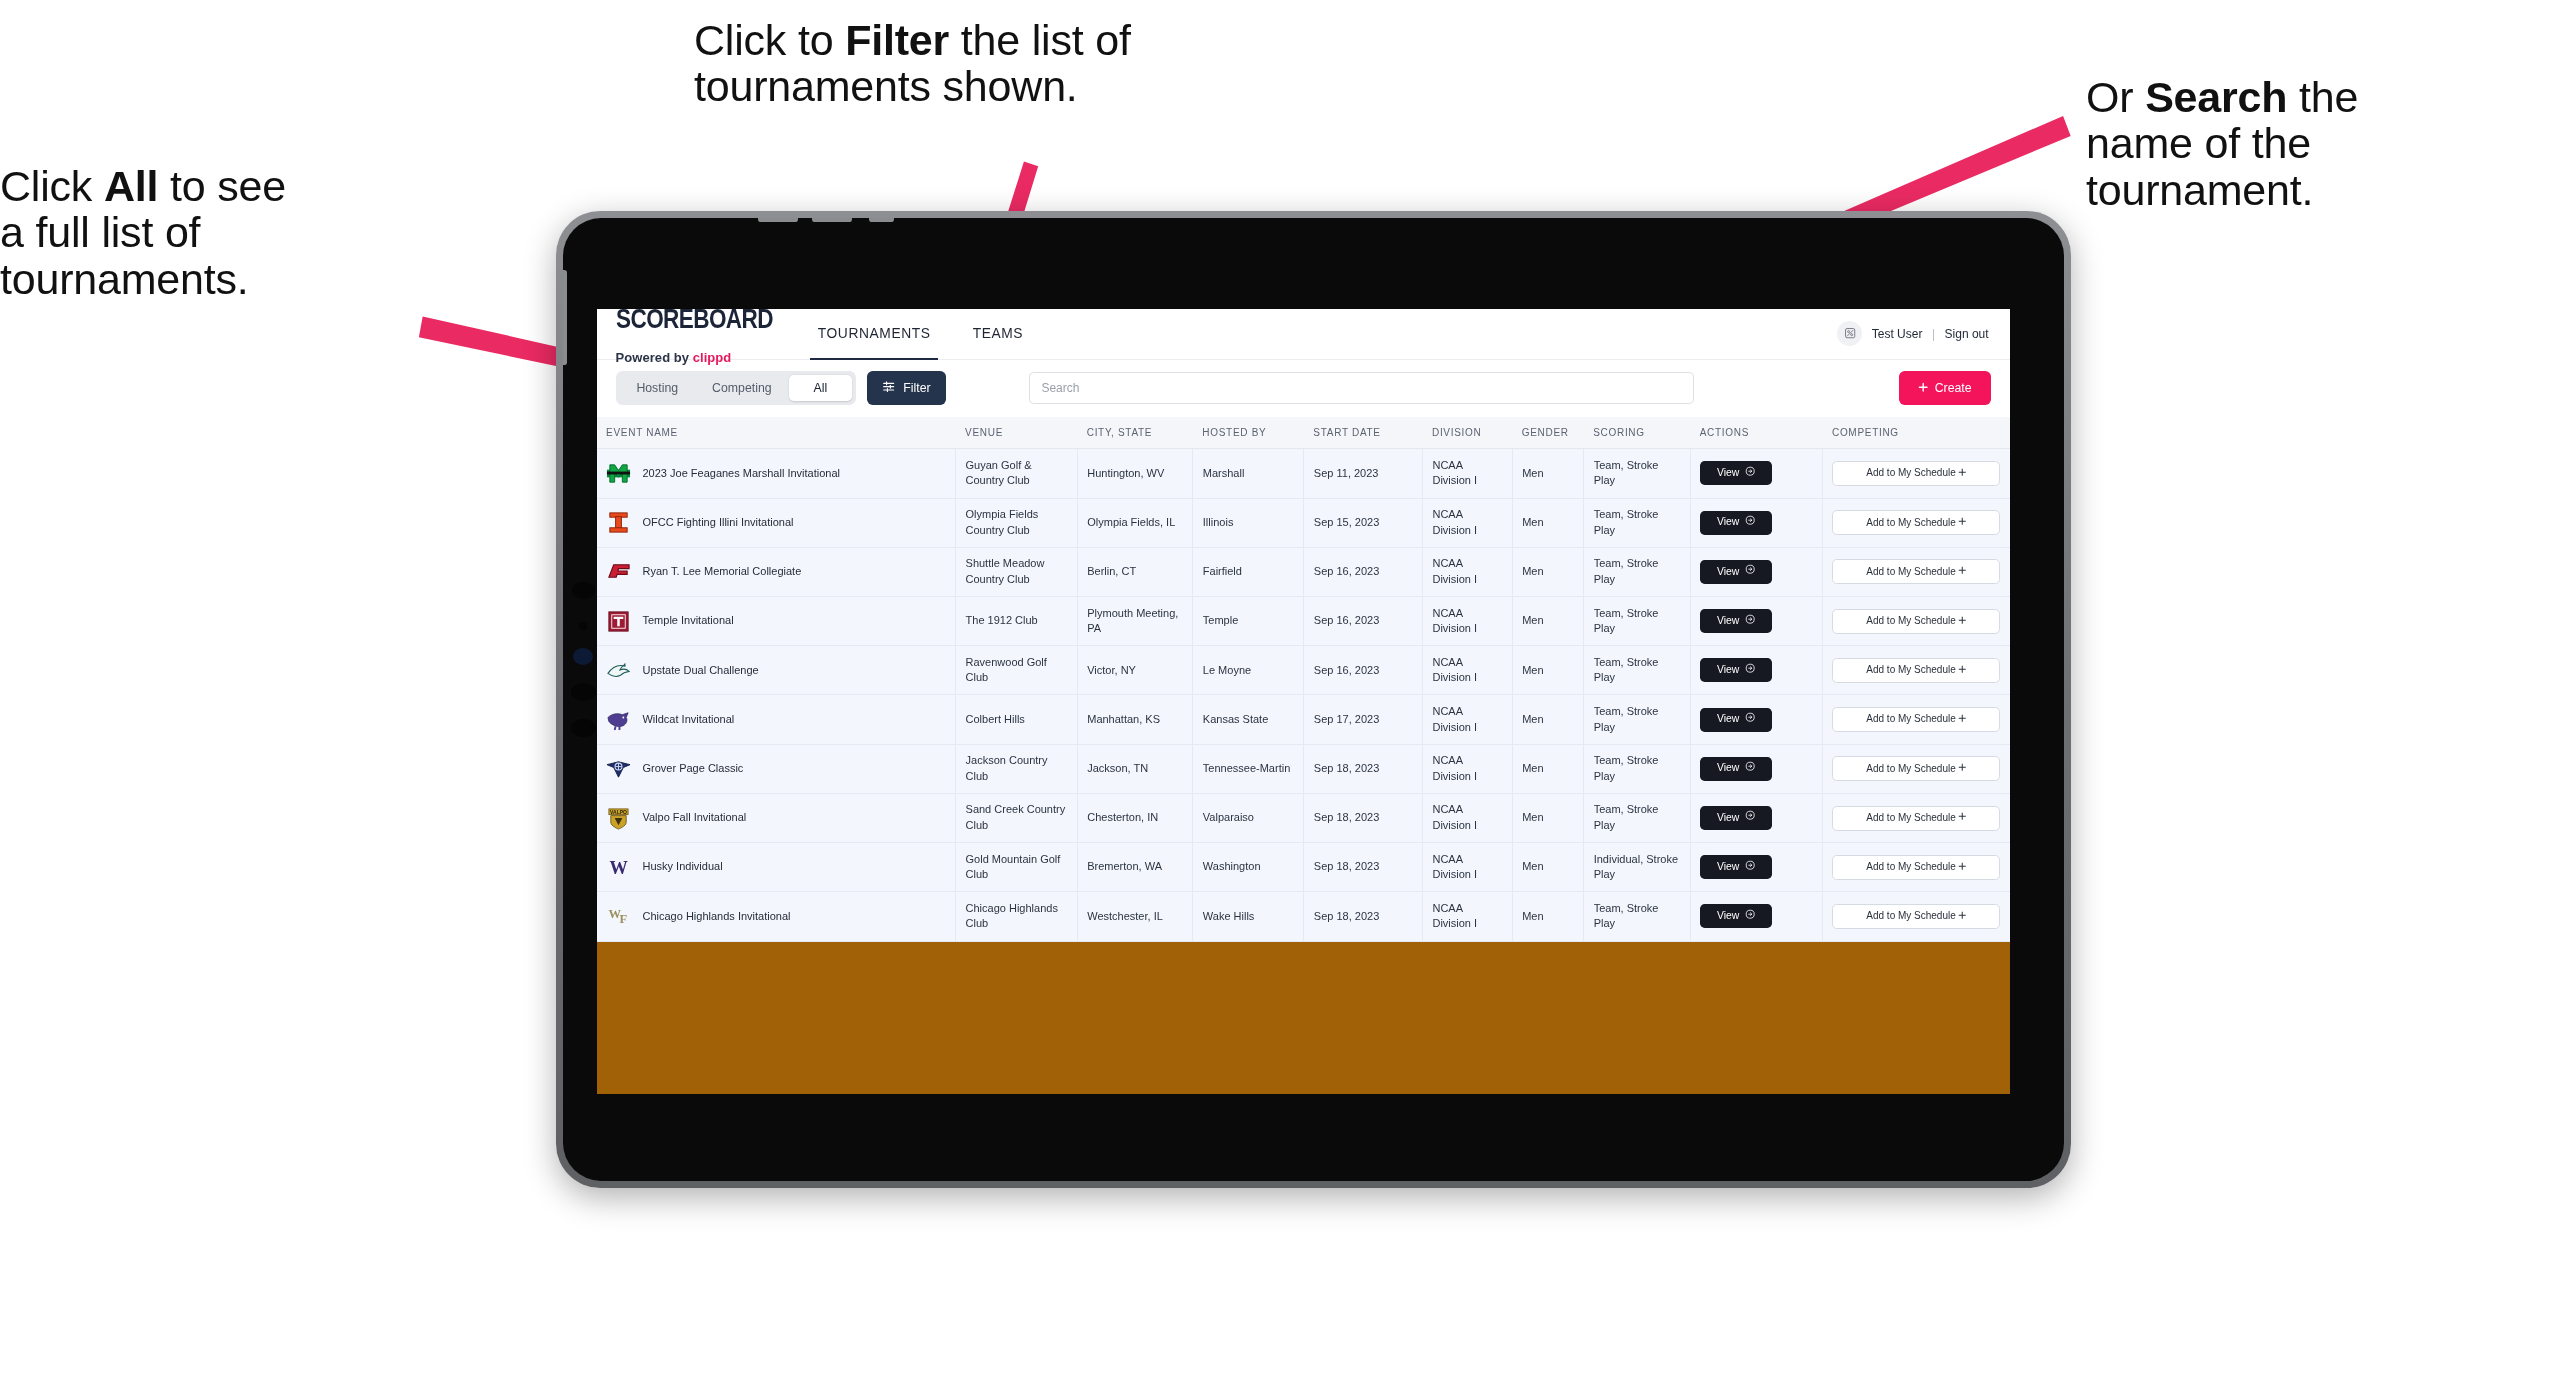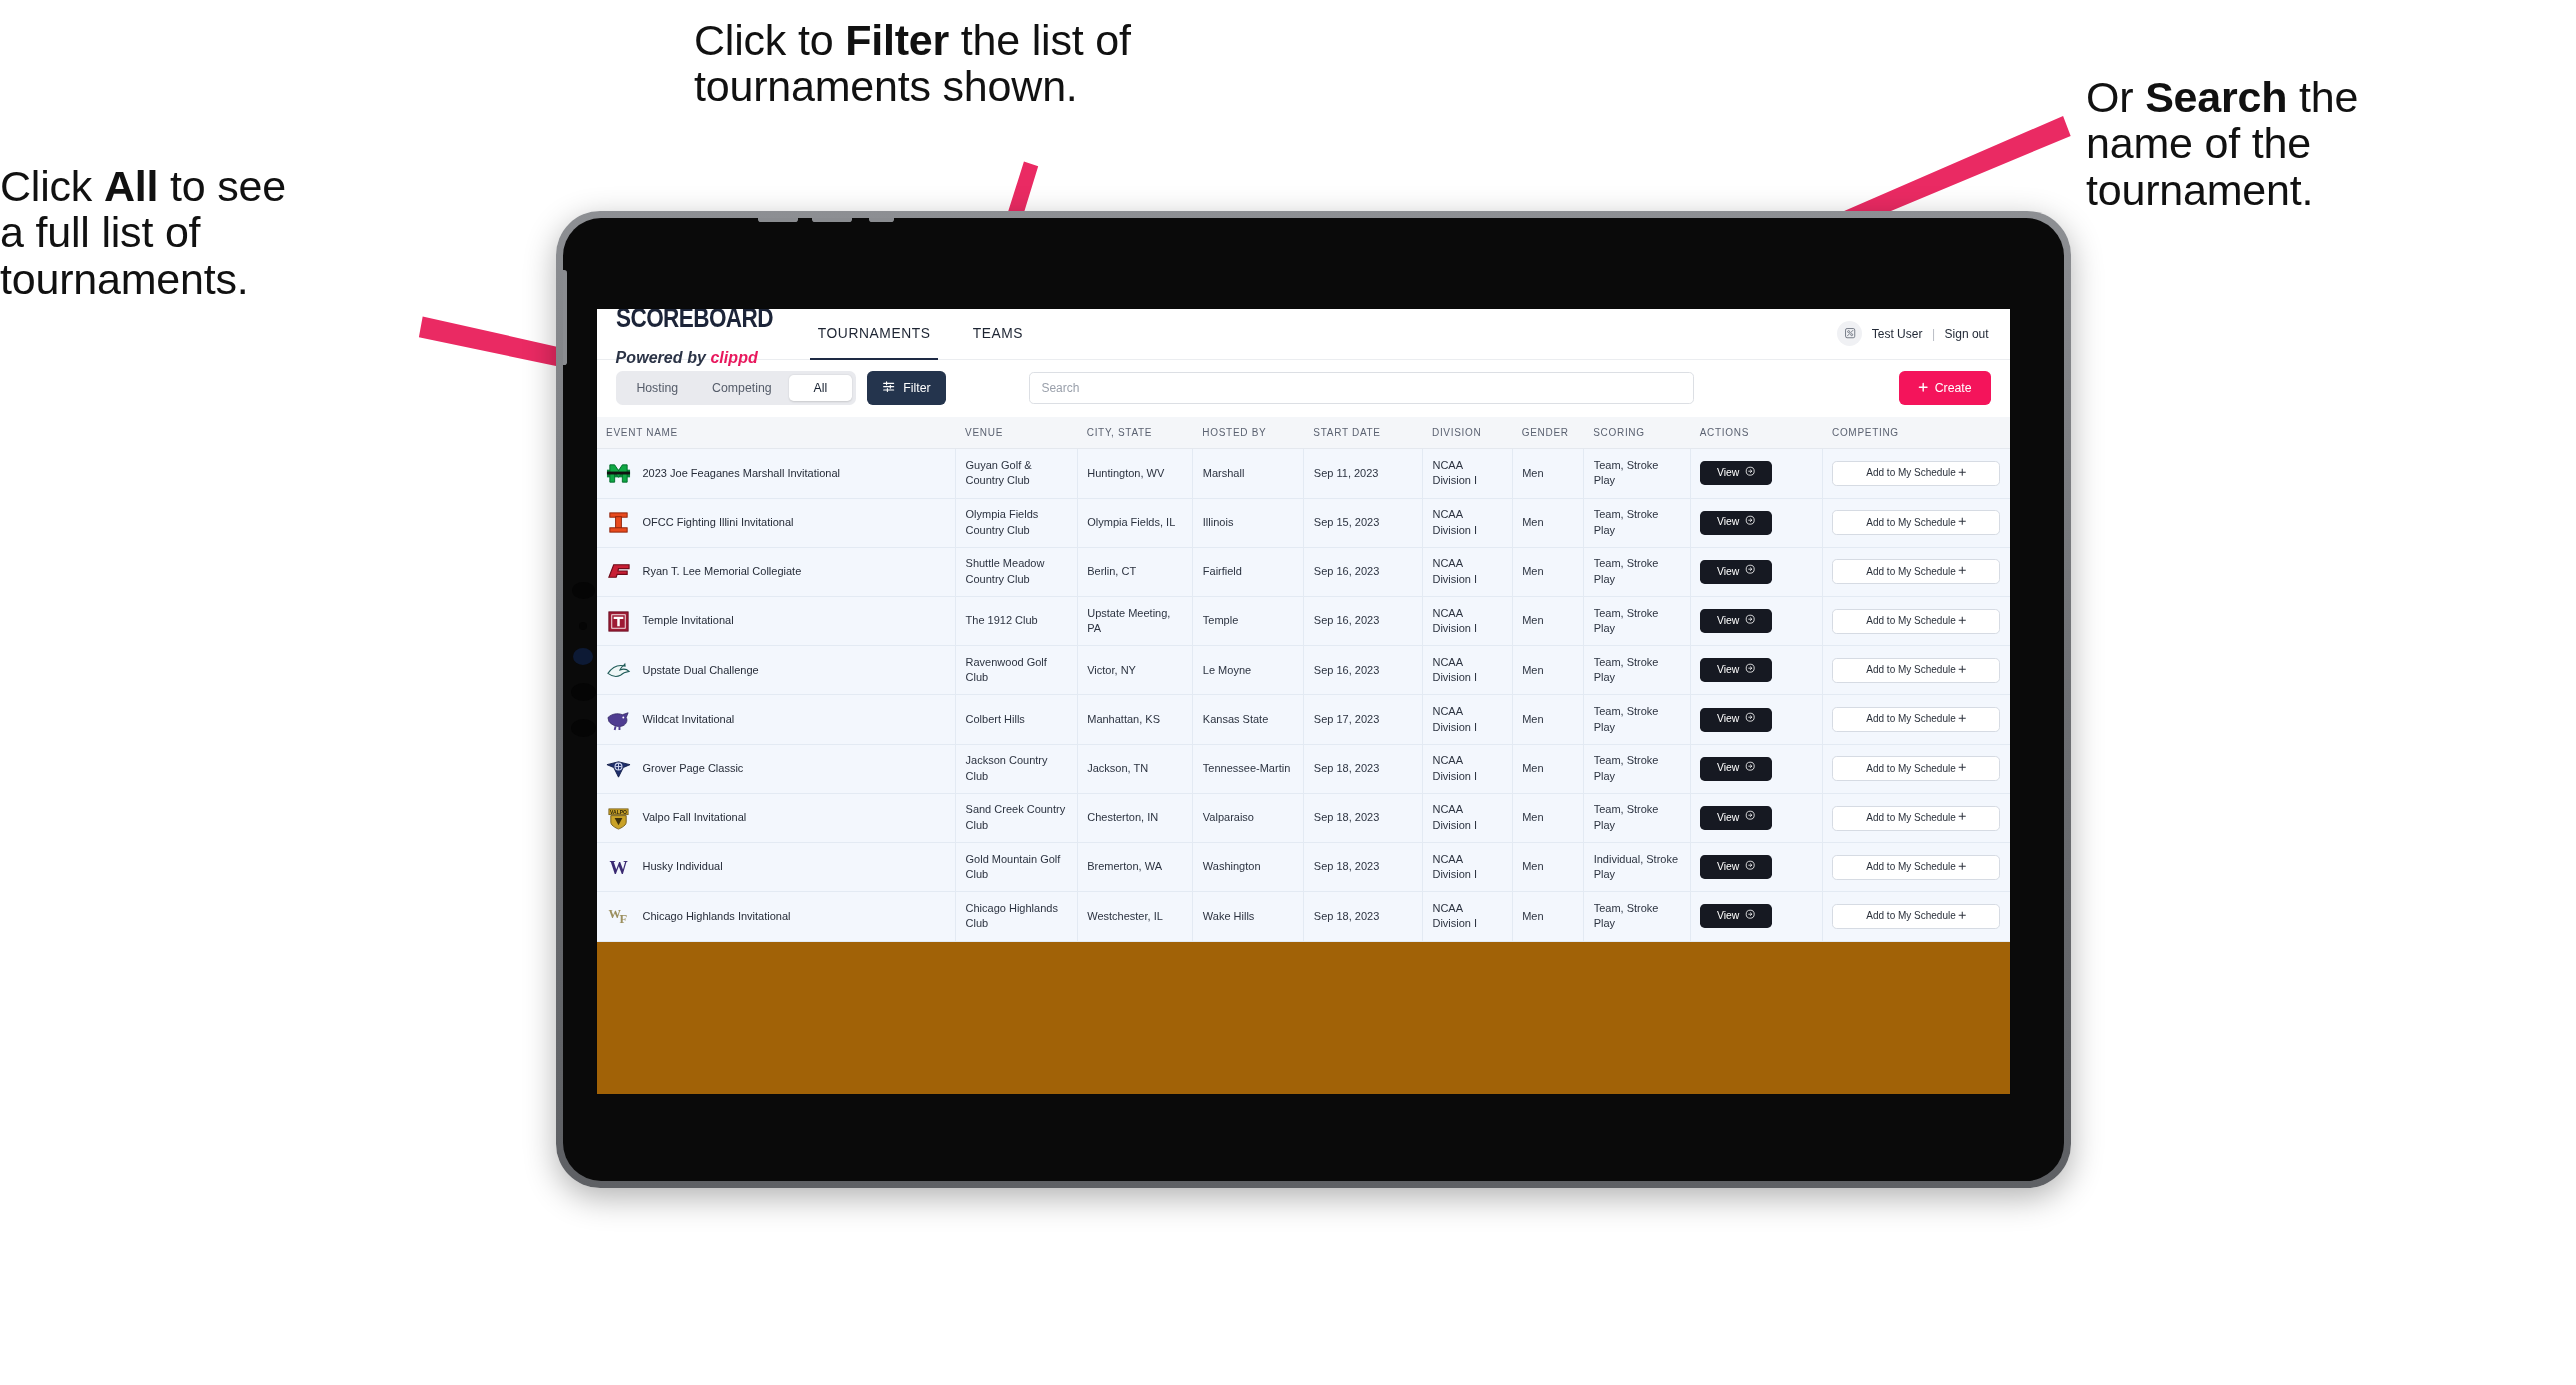--- a/index.html
+++ b/index.html
@@ -88,26 +88,25 @@
     font-weight: 700;
     font-size: 23px;
     letter-spacing: -0.6px;
     color: #1c2438;
     transform: scaleY(1.18) scaleX(0.98);
     transform-origin: left center;
     line-height: 1;
   }
   #brand-sub {
     margin-top: 20px;
-    font-size: 16px;
+    font-size: 13px;
     color: #2b3346;
     font-weight: 600;
     letter-spacing: 0.05px;
     line-height:1;
-    font-style:italic;
   }
   #brand-sub .clippd { color: #e8185d; font-weight: 800; }
 
   .navtab {
     display: flex; align-items: center;
     padding: 10px 21px;
     font-size: 13.8px;
     letter-spacing: 0.6px;
     color: #1e2533;
     position: relative;
@@ -495,21 +494,21 @@
                         <svg viewBox="0 0 26 26">
                           <rect x="3" y="3" width="20" height="20" fill="#9e1b34" stroke="#6c0f22" stroke-width="1"></rect>
                           <rect x="6" y="6" width="14" height="14" fill="none" stroke="#fff" stroke-width="0.9"></rect>
                           <path d="M8 8 H18 V10.5 H14.3 V18 H11.7 V10.5 H8 Z" fill="#fff"></path>
                         </svg>
                       </span>
                       <span class="evt-name">Temple Invitational</span>
                     </div>
                   </td>
                   <td class="col-venue">The 1912 Club</td>
-                  <td class="col-city">Upstate Meeting, PA</td>
+                  <td class="col-city">Plymouth Meeting, PA</td>
                   <td class="col-host">Temple</td>
                   <td class="col-date">Sep 16, 2023</td>
                   <td class="col-div">NCAA Division I</td>
                   <td class="col-gender">Men</td>
                   <td class="col-scoring">Team, Stroke Play</td>
                   <td class="col-actions">
                     <div class="view-btn">
                       <span>View</span>
                       <span><svg width="10.4" height="10.4" viewBox="0 0 14 14" fill="none" stroke="#fff" stroke-width="1.1">
                           <circle cx="7" cy="7" r="5.4"></circle>

